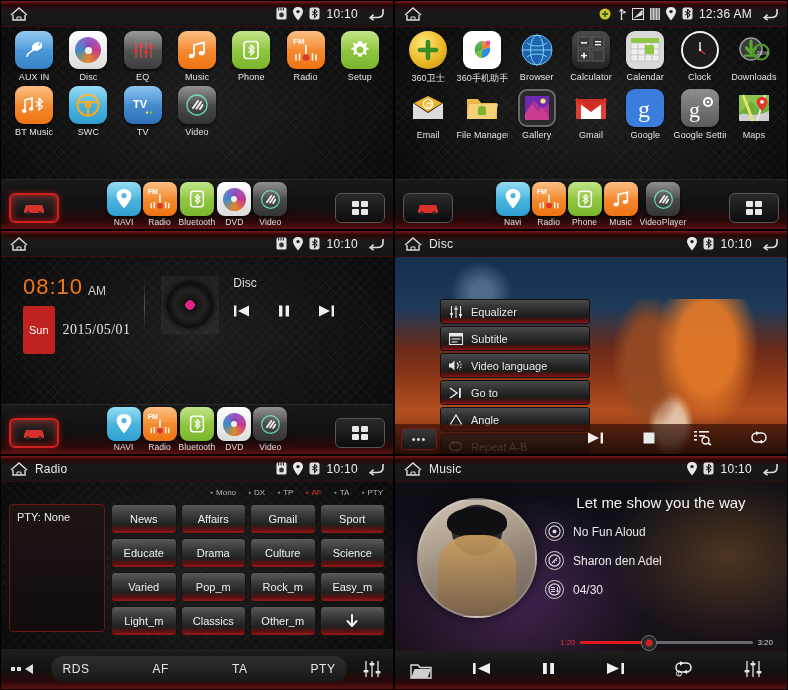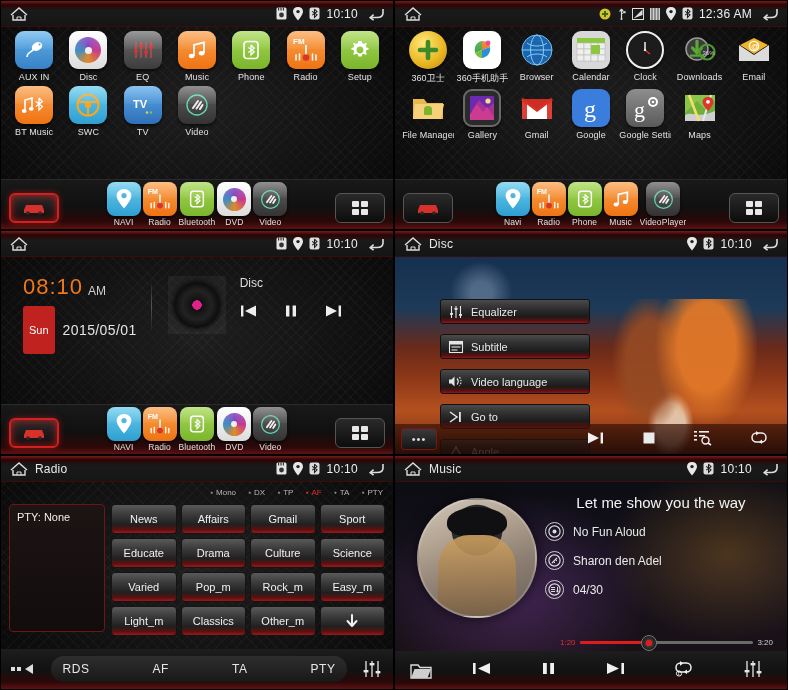--- a/index.html
+++ b/index.html
@@ -103,21 +103,21 @@
   }
   .corner-btn.left { left: 8px; border: 2px solid #d02020; box-shadow: 0 0 8px rgba(220,30,30,.8) inset, 0 0 6px rgba(220,30,30,.5); }
   .corner-btn.right { right: 8px; border: 1px solid #555; }
 
   
   .clock-wrap { position:absolute; left:0; right:0; top:45px; display:flex; align-items:flex-start; padding-left:22px; }
   .clock-time { font-size: 22px; color:#f07818; letter-spacing:1px; font-family:"Liberation Sans", sans-serif; line-height:1; }
   .clock-ampm { font-size: 12px; color:#cfcfcf; margin-left:5px; vertical-align: bottom;}
   .clock-row2 { margin-top:8px; display:flex; align-items:center; gap:8px;}
   .day-badge { background:#c0231f; color:#fff; font-size:11px; padding:18px 6px; border-radius:3px;}
-  .date-txt { color:#e4e4e4; font-size:14px; letter-spacing:.4px;}
+  .date-txt { color:#e4e4e4; font-size:14px; letter-spacing:.4px;font-family:Liberation Serif, serif;}
   .divline { width:1px; height:52px; background:linear-gradient(to bottom,transparent,#555,transparent); margin:4px 16px 0 14px;}
   .disc-box { width:58px; height:58px; background:rgba(255,255,255,.05); display:flex;align-items:center;justify-content:center;}
   .vinyl { width:46px;height:46px;border-radius:50%;background:radial-gradient(circle at 50% 50%, #e0218a 0 14%, #111 15%, #222 45%, #0c0c0c 70%, #1a1a1a 100%); box-shadow:0 0 6px #000;}
   .disc-meta { margin-left:14px; }
   .disc-meta .t { color:#ddd; font-size:12px; }
   .disc-ctrls { margin-top:14px; display:flex; gap:26px; color:#e8e8e8; font-size:15px;}
 
   
   .video-bg {
     position:absolute; left:0; right:0; top:26px; bottom:0;
@@ -128,21 +128,21 @@
   .eagle {
     position:absolute; right:30px; top:42px; width:180px; height:160px;
     background:
       radial-gradient(ellipse 40% 70% at 72% 30%, rgba(225,120,40,.95) 0 40%, transparent 72%),
       radial-gradient(ellipse 28% 58% at 40% 40%, rgba(150,75,35,.9) 0 45%, transparent 75%),
       radial-gradient(ellipse 16% 26% at 52% 78%, rgba(235,215,190,.85) 0 50%, transparent 80%);
     filter: blur(.4px);
   }
   .disc-menu { position:absolute; left:45px; top:68px; width:150px; }
   .dm-item {
-    height:25px; margin-bottom:10px;
+    height:25px; margin-bottom:2px;
     background:linear-gradient(to bottom,#4a4a4a 0%, #2d2d2d 40%, #1b1b1b 72%, #5b0f0f 90%, #8d1717 100%);
     border:1px solid #111; border-radius:3px;
     display:flex; align-items:center; padding-left:7px; gap:8px;
     color:#e9e9e9; font-size:11px;
   }
   .dm-ic { width:15px; display:flex; align-items:center; justify-content:center; color:#e2e2e2;}
   .video-bar {
     position:absolute; left:0; right:0; bottom:0; height:30px;
     background:linear-gradient(to bottom, rgba(60,20,8,.72), rgba(30,10,5,.85));
     display:flex; align-items:center;
@@ -587,20 +587,40 @@
               <circle cx="17" cy="17" r="15" fill="radial-gradient(#3a9fe0,#1a5fa8)" style="fill:#1d63ad"></circle>
               <circle cx="17" cy="17" r="15" fill="none" stroke="#6fc3f0" stroke-width="1"></circle>
               <ellipse cx="17" cy="17" rx="6.5" ry="15" fill="none" stroke="#7fd0f5" stroke-width="1"></ellipse>
               <line x1="2" y1="17" x2="32" y2="17" stroke="#7fd0f5" stroke-width="1"></line>
               <path d="M7 10 C12 14 22 14 27 10" fill="none" stroke="#7fd0f5" stroke-width="1"></path>
               <path d="M7 24 C12 20 22 20 27 24" fill="none" stroke="#7fd0f5" stroke-width="1"></path>
               <path d="M8 8 C13 6 20 9 24 7" fill="#4ab0e8" opacity=".5"></path>
             </svg>
         </div>
         <div class="app-lbl">Browser</div>
+      </div>
+      <div class="app">
+        <div class="app-ico" style="background:linear-gradient(to bottom,#4a4a4a,#232323)">
+          <svg width="32" height="32" viewBox="0 0 32 32">
+              <g fill="#3a3a3a" stroke="#5a5a5a">
+                <rect x="3" y="3" width="12" height="11"></rect>
+                <rect x="17" y="3" width="12" height="11"></rect>
+                <rect x="3" y="16" width="12" height="11"></rect>
+                <rect x="17" y="16" width="12" height="11"></rect>
+              </g>
+              <g fill="#f0f0f0">
+                <rect x="6" y="8" width="6" height="1.6"></rect>
+                <rect x="20" y="7" width="6" height="1.4"></rect>
+                <rect x="20" y="10" width="6" height="1.4"></rect>
+                <rect x="6" y="20.8" width="6" height="1.6"></rect>
+                <rect x="8.2" y="18.6" width="1.6" height="6"></rect>
+              </g>
+            </svg>
+        </div>
+        <div class="app-lbl">Calculator</div>
       </div>
       <div class="app">
         <div class="app-ico" style="background:#d8d8d8">
           <svg width="32" height="32" viewBox="0 0 32 32">
               <rect x="2" y="4" width="28" height="5" fill="#8dc63f"></rect>
               <g fill="#efefef" stroke="#b8b8b8" stroke-width=".6">
                 <rect x="2" y="9" width="7" height="6"></rect>
                 <rect x="9" y="9" width="7" height="6"></rect>
                 <rect x="16" y="9" width="7" height="6"></rect>
                 <rect x="23" y="9" width="7" height="6"></rect>

